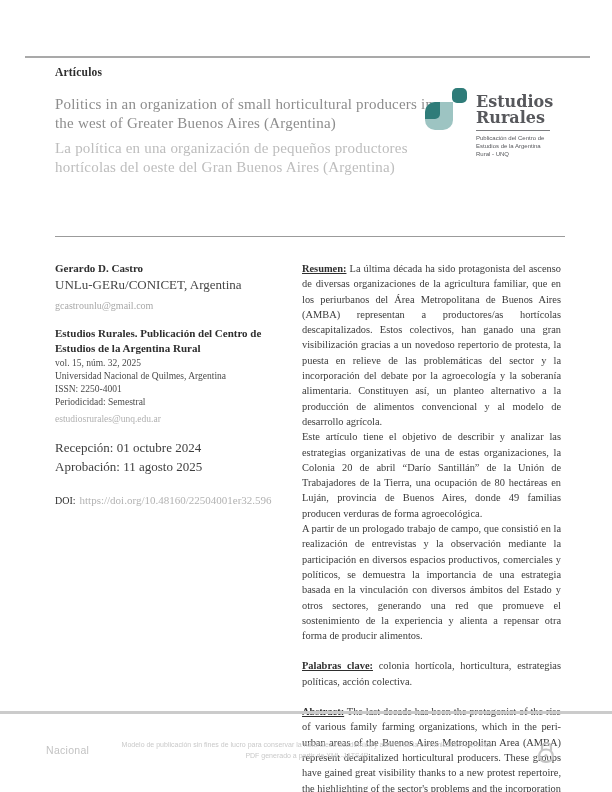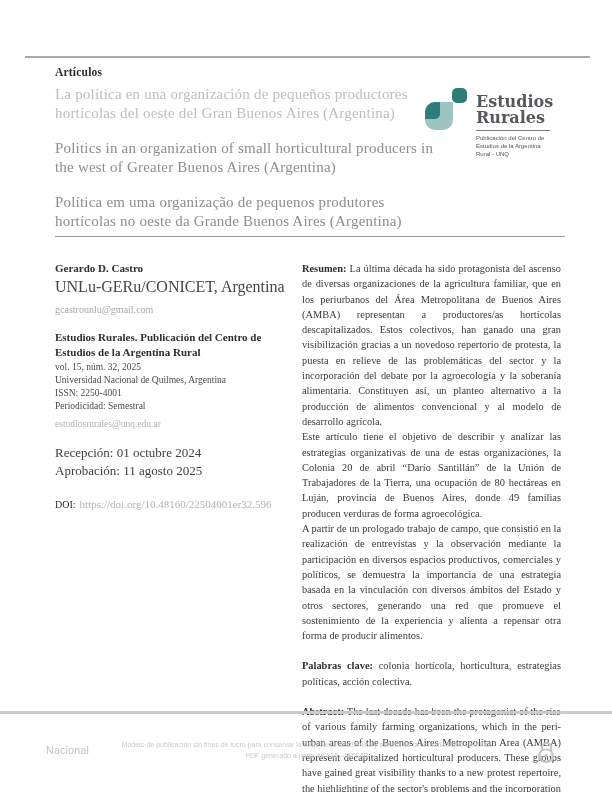--- a/index.html
+++ b/index.html
@@ -32,60 +32,59 @@
   .logo-name{font-family:"DejaVu Serif", serif;font-weight:bold;font-size:16px;line-height:1.0;color:#57585c;}
   .logo-divider{width:74px;height:1px;background:#7c7d80;margin:4px 0 3px 0;}
   .logo-tagline{font-family:"Liberation Sans", sans-serif;font-size:6px;line-height:1.35;color:#57585c;width:78px;}
 
   
   .mid-rule{position:absolute;left:55px;top:236px;width:510px;height:1px;background:#9b9b9b;}
 
   
   .left-col{position:absolute;left:55px;top:261px;width:240px;color:#3d3d3d;}
   .author-name{font-size:11px;font-weight:bold;color:#2e2e2e;line-height:1.4;}
-  .author-affil{font-size:16px;line-height:1.4;color:#454545;}
+  .author-affil{font-size:13px;line-height:1.4;color:#454545;}
   .author-email{font-size:10px;line-height:1.4;color:#a8a8a8;text-decoration:none;display:inline-block;}
   .journal-block{margin-top:13px;}
   .journal-title{font-size:11px;font-weight:bold;color:#2e2e2e;line-height:1.42;}
   .journal-line{font-size:9.5px;line-height:1.36;color:#4a4a4a;}
   .journal-email{font-size:9.5px;line-height:1.36;color:#b0b0b0;text-decoration:none;display:inline-block;}
   .dates-block{margin-top:13px;}
   .date-line{font-size:13px;line-height:1.45;color:#3f3f3f;}
   .doi-block{margin-top:13px;}
   .url-block{margin-top:12px;}
   .ref-label{font-size:10px;font-weight:normal;color:#2e2e2e;margin-top:23px;}
   .ref-link{font-size:11px;color:#b2b2b2;text-decoration:none;}
 
   
   .right-col{position:absolute;left:302px;top:261px;width:259px;
     font-size:10.4px;line-height:1.47;color:#3b3b3b;text-align:justify;}
   .right-col p{margin:0;}
   .right-col .gap{margin-top:15px;}
-  .inline-label{font-weight:bold;color:#2e2e2e;}
+  .inline-label{font-weight:bold;color:#2e2e2e;text-decoration:underline;}
 
   
   .footer-rule{position:absolute;left:0;top:711px;width:612px;height:3px;background:#cbcbcb;}
   .footer-brand{position:absolute;left:46px;top:744px;font-family:"Liberation Sans", sans-serif;
     font-size:10.5px;color:#c3c3c3;letter-spacing:.3px;}
   .footer-center{position:absolute;left:92px;top:740px;width:430px;text-align:center;
     font-family:"Liberation Sans", sans-serif;font-size:7px;line-height:1.55;color:#c9c9c9;}
   .footer-lock{position:absolute;left:537px;top:740px;width:18px;height:24px;}
 </style>
 </head>
 <body>
 
 <div class="page">
 
   <div class="top-rule"></div>
 
   <div class="header">
     <div class="section-label">Artículos</div>
+    <div class="title title-en">Politics in an organization of small horticultural producers in the west of Greater Buenos Aires (Argentina)</div>
     <div class="title title-es">La política en una organización de pequeños productores hortícolas del oeste del Gran Buenos Aires (Argentina)</div>
-    <div class="title title-en">Politics in an organization of small horticultural producers in the west of Greater Buenos Aires (Argentina)</div>
-    <div class="title title-pt">Política em uma organização de pequenos produtores hortícolas no oeste da Grande Buenos Aires (Argentina)</div>
   </div>
 
   <div class="logo">
     <div class="logo-mark">
       <div class="logo-leaf-light"></div>
       <div class="logo-leaf-dark"></div>
       <div class="logo-square-dark"></div>
     </div>
     <div class="logo-text">
       <div class="logo-name">Estudios</div>

